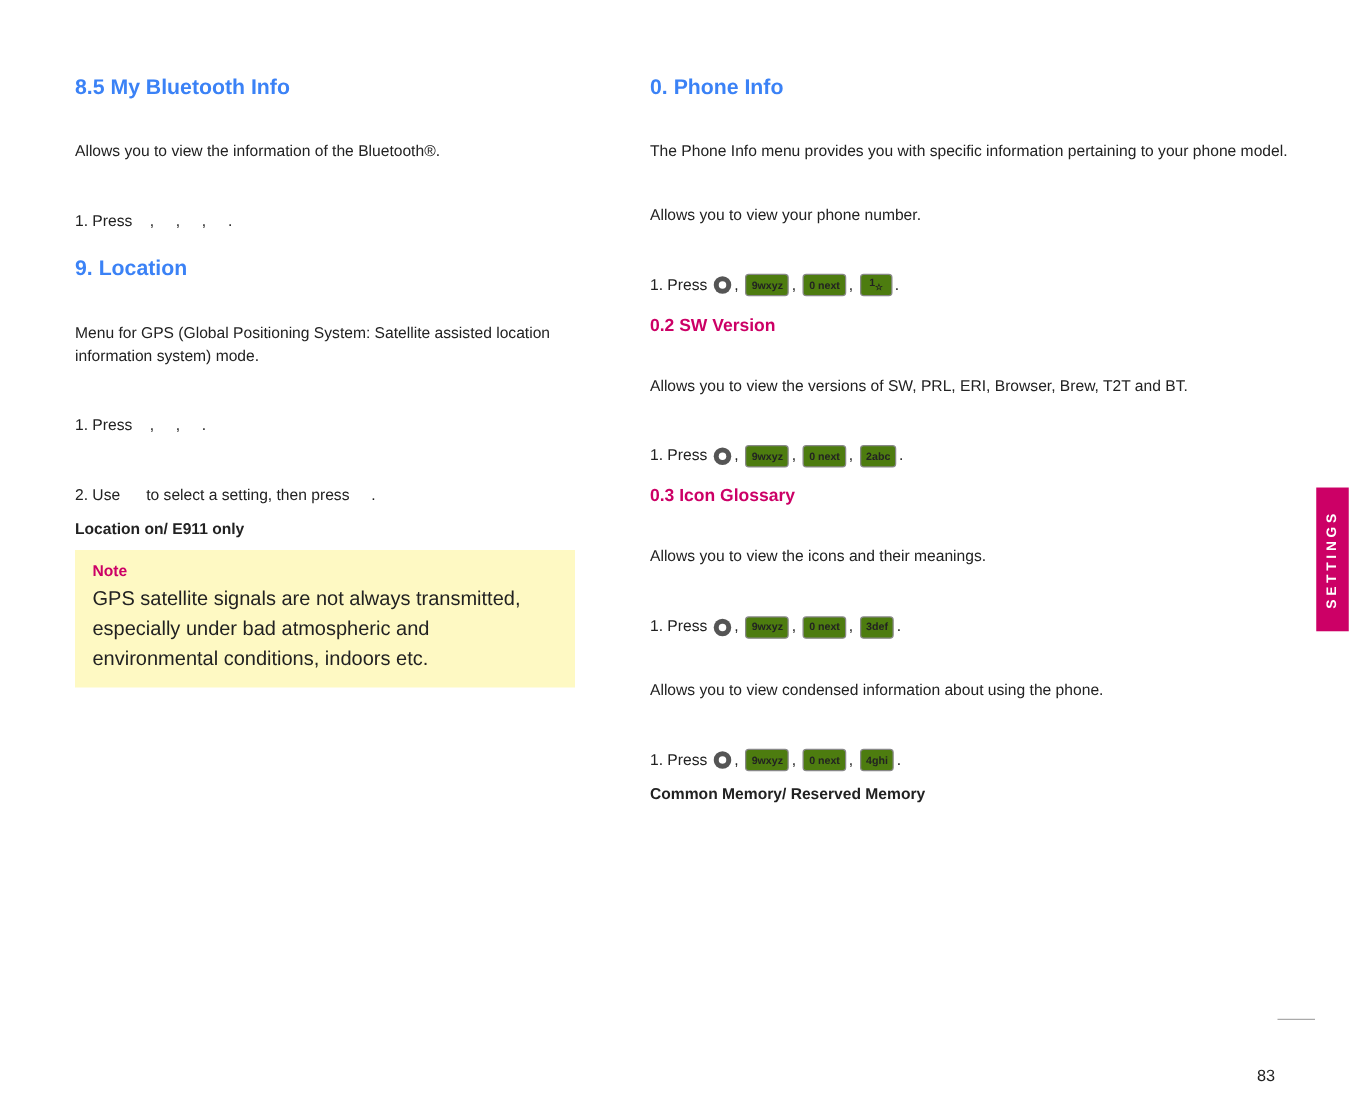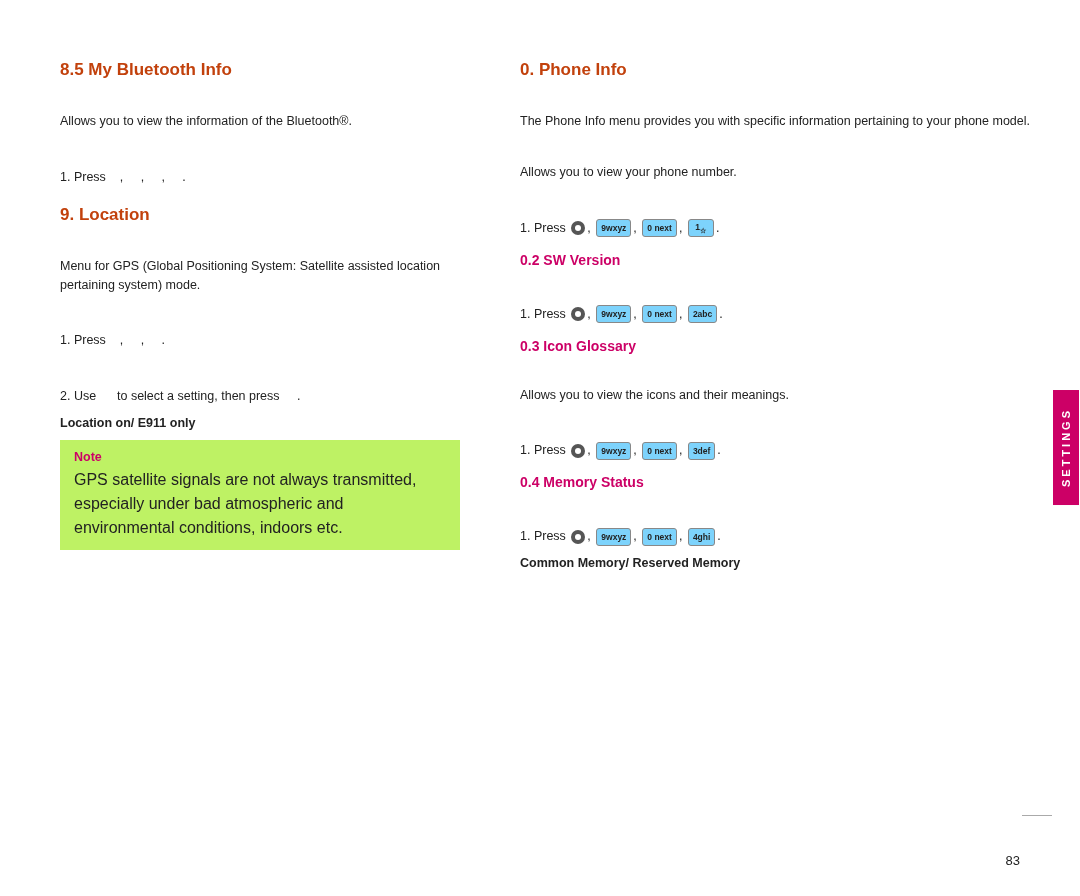--- a/index.html
+++ b/index.html
@@ -27,21 +27,21 @@
       width: 440px;
       padding-right: 40px;
     }
 
     .right-column {
       flex: 1;
       padding-left: 20px;
     }
 
     .section-title {
-      color: #c2410c;
+      color: #3b82f6;
       font-size: 17px;
       font-weight: bold;
       margin-bottom: 10px;
     }
 
     .subsection-title {
       color: #cc0066;
       font-size: 14px;
       font-weight: bold;
       margin-bottom: 6px;
@@ -65,21 +65,21 @@
     }
 
     .bold-note {
       font-weight: bold;
       font-size: 12.5px;
       margin-bottom: 6px;
       margin-top: 4px;
     }
 
     .note-box {
-      background: #bef264;
+      background: #fef9c3;
       border: none;
       padding: 10px 14px;
       margin-top: 10px;
     }
 
     .note-label {
       color: #cc0066;
       font-weight: bold;
       font-size: 12.5px;
       margin-bottom: 4px;
@@ -94,21 +94,21 @@
     
     .key-btn {
       display: inline-flex;
       align-items: center;
       justify-content: center;
       border: 1.5px solid #888;
       border-radius: 3px;
       padding: 1px 4px;
       font-size: 10px;
       font-weight: bold;
-      background: #7dd3fc;
+      background: #4d7c0f;
       color: #222;
       vertical-align: middle;
       min-width: 26px;
       min-height: 18px;
       line-height: 1.2;
       margin: 0 2px;
     }
 
     .key-dot {
       display: inline-block;
@@ -182,21 +182,21 @@
         <span>1. Press</span>
         &nbsp;&nbsp;&nbsp;<span class="comma">,</span>
         &nbsp;&nbsp;&nbsp;&nbsp;<span class="comma">,</span>
         &nbsp;&nbsp;&nbsp;&nbsp;<span class="comma">,</span>
         &nbsp;&nbsp;&nbsp;&nbsp;<span>.</span>
       </div>
     </div>
 
     <div class="section-gap">
       <div class="section-title">9. Location</div>
-      <div class="body-text">Menu for GPS (Global Positioning System: Satellite assisted location pertaining system) mode.</div>
+      <div class="body-text">Menu for GPS (Global Positioning System: Satellite assisted location information system) mode.</div>
       <div class="step-text">
         <span>1. Press</span>
         &nbsp;&nbsp;&nbsp;<span class="comma">,</span>
         &nbsp;&nbsp;&nbsp;&nbsp;<span class="comma">,</span>
         &nbsp;&nbsp;&nbsp;&nbsp;<span>.</span>
       </div>
       <div class="step-text">
         <span>2. Use</span>
         &nbsp;&nbsp;&nbsp;&nbsp;
         <span>to select a setting, then press</span>
@@ -230,20 +230,21 @@
             <span class="key-text">0 next</span>
           </span><span class="comma">,</span>
         <span class="key-btn">
             <span class="key-text">1<sub style="font-size:7px">☆</sub></span>
           </span><span>.</span>
       </div>
     </div>
 
     <div class="small-gap">
       <div class="subsection-title">0.2 SW Version</div>
+      <div class="body-text">Allows you to view the versions of SW, PRL, ERI, Browser, Brew, T2T and BT.</div>
       <div class="step-text">
         <span>1. Press</span>
         <span class="key-dot"></span><span class="comma">,</span>
         <span class="key-btn">
             <span class="key-text">9wxyz</span>
           </span><span class="comma">,</span>
         <span class="key-btn">
             <span class="key-text">0 next</span>
           </span><span class="comma">,</span>
         <span class="key-btn">
@@ -264,21 +265,21 @@
         <span class="key-btn">
             <span class="key-text">0 next</span>
           </span><span class="comma">,</span>
         <span class="key-btn">
             <span class="key-text">3def</span>
           </span><span>.</span>
       </div>
     </div>
 
     <div class="small-gap">
-      <div class="subsection-title">0.4 Memory Status</div>
+      <div class="body-text">Allows you to view condensed information about using the phone.</div>
       <div class="step-text">
         <span>1. Press</span>
         <span class="key-dot"></span><span class="comma">,</span>
         <span class="key-btn">
             <span class="key-text">9wxyz</span>
           </span><span class="comma">,</span>
         <span class="key-btn">
             <span class="key-text">0 next</span>
           </span><span class="comma">,</span>
         <span class="key-btn">

